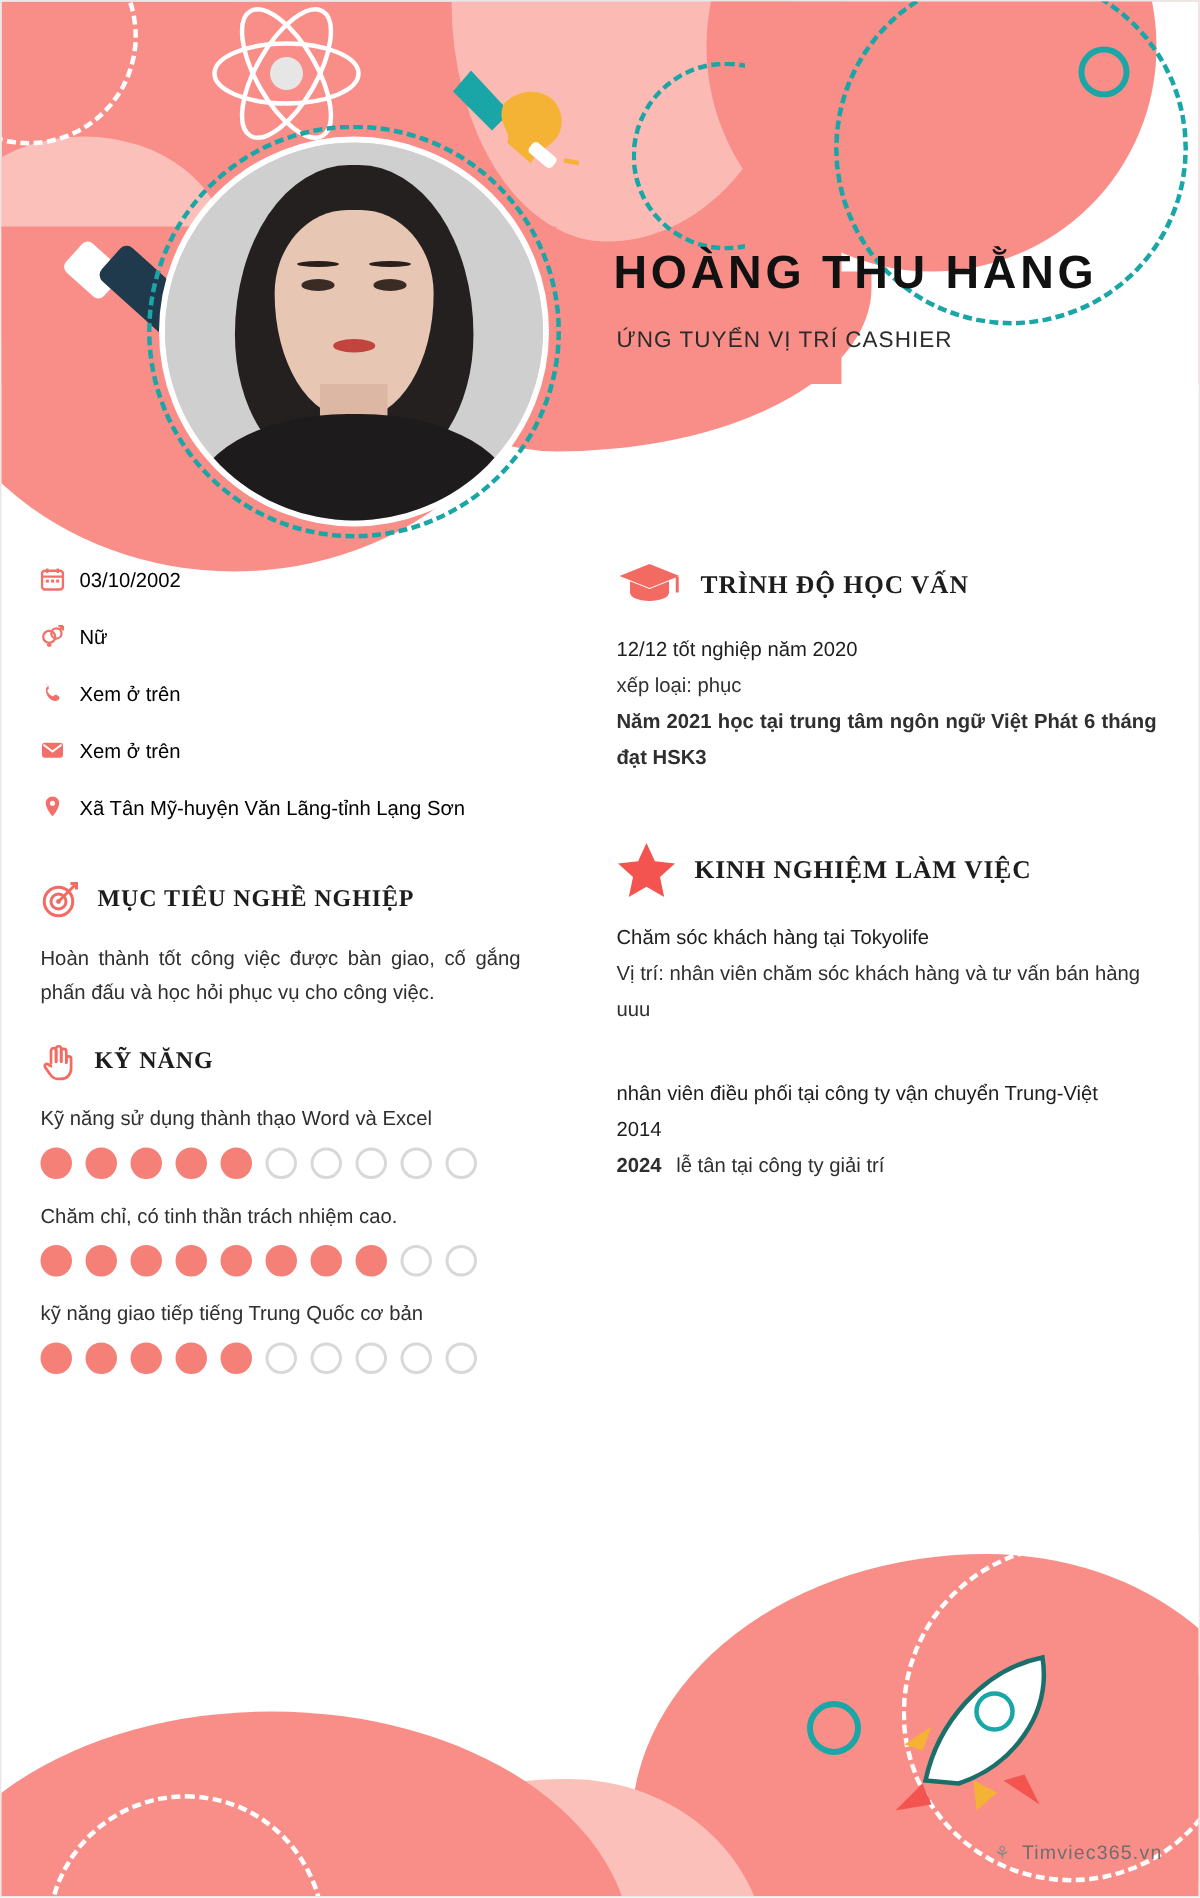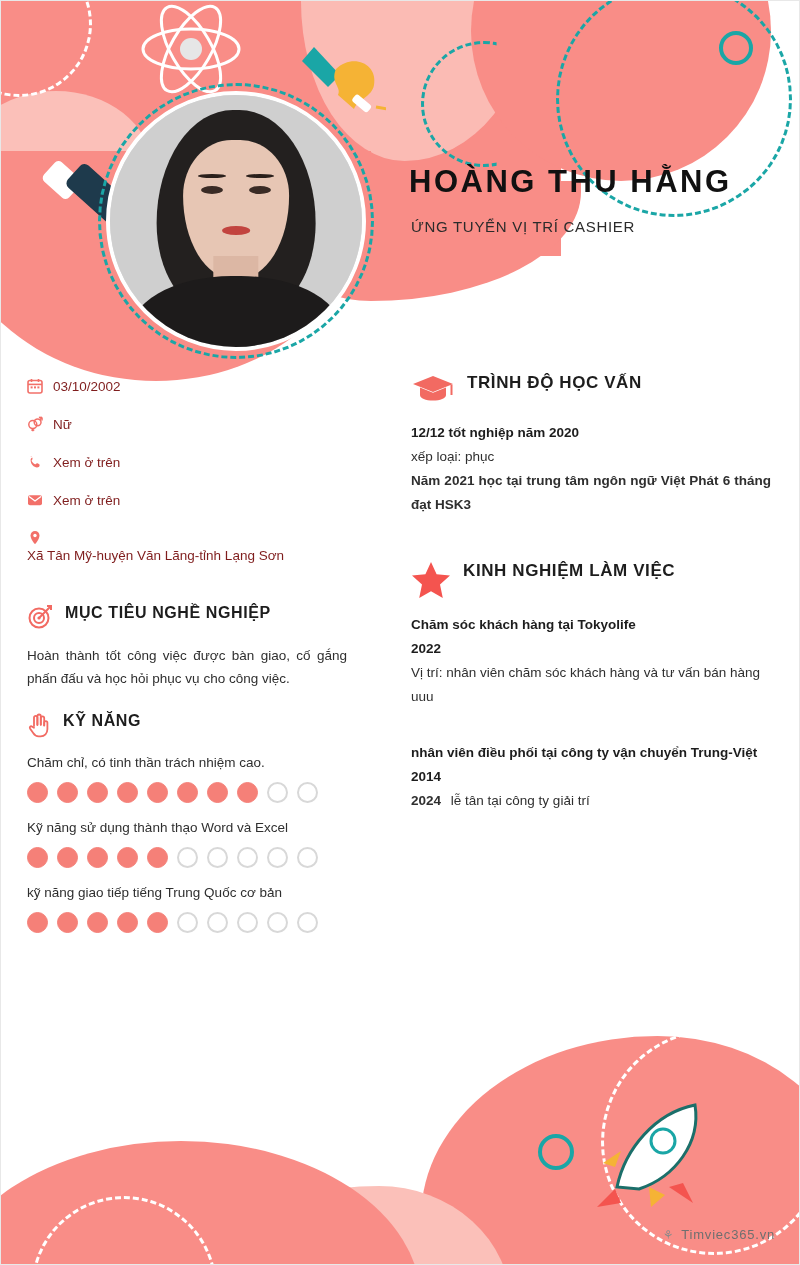--- a/index.html
+++ b/index.html
@@ -213,29 +213,31 @@
   .contact-ico {
     width: 26px; min-width: 26px;
     color: #f27069;
     display: flex; align-items: center; justify-content: flex-start;
     padding-top: 1px;
   }
   .contact-ico svg { display:block; }
   .contact-text {
     font-size: 13.5px;
     line-height: 20px;
-    color: #7f1d1d;
+    color: #000000;
   }
 
   
   .sec-head {
     display: flex;
+    align-items: center;
     gap: 12px;
     margin-top: 26px;
     margin-bottom: 14px;
+    font-family: Liberation Serif, serif;
   }
   .sec-head .ico { color: #f26a62; display:flex; align-items:center; }
   .sec-title {
     font-size: 16px;
     font-weight: bold;
     letter-spacing: .6px;
     color: #1d1d1d;
   }
   .sec-title.big { font-size: 17px; }
 
@@ -258,21 +260,21 @@
     border-radius: 50%;
     box-sizing: border-box;
   }
   .dot.on  { background: #f58078; border: 1px solid #f58078; }
   .dot.off { background: #ffffff; border: 2px solid #d8d8d8; }
 
   
   .blk { margin-bottom: 6px; }
   .blk-title {
     font-size: 13.5px;
-    font-weight: bold;
+    font-weight: normal;
     line-height: 24px;
     color: #1d1d1d;
     margin: 0;
   }
   .blk-line {
     font-size: 13.5px;
     line-height: 24px;
     color: #2f2f2f;
     margin: 0;
     text-align: justify;
@@ -401,21 +403,21 @@
     <div class="contact-row">
       <span class="contact-ico">
         <svg width="16" height="16" viewBox="0 0 16 16">
             <rect x="1" y="3.2" width="14" height="10" rx="2" fill="currentColor"></rect>
             <path d="M2 4.5 L8 9 L14 4.5" fill="none" stroke="#ffffff" stroke-width="1.3"></path>
           </svg>
       </span>
       <span class="contact-text">Xem ở trên</span>
     </div>
 
-    <div class="contact-row" style="margin-bottom:4px;flex-direction:column;">
+    <div class="contact-row" style="margin-bottom:4px;">
       <span class="contact-ico">
         <svg width="16" height="16" viewBox="0 0 16 16">
             <path d="M8 1C5.5 1 3.5 3 3.5 5.5c0 3.3 4 8.5 4.5 8.5s4.5-5.2 4.5-8.5C12.5 3 10.5 1 8 1z" fill="currentColor"></path>
             <circle cx="8" cy="5.5" r="1.7" fill="#ffffff"></circle>
           </svg>
       </span>
       <span class="contact-text" style="display:block; max-width:268px;">Xã Tân Mỹ-huyện Văn Lãng-tỉnh Lạng Sơn</span>
     </div>
 
     <div class="sec-head" style="margin-top:38px;">
@@ -438,46 +440,46 @@
           <path d="M7 14V5.5a1.7 1.7 0 013.4 0V13"></path>
           <path d="M10.4 12.6V4.2a1.7 1.7 0 013.4 0v8.4"></path>
           <path d="M13.8 12.8V6a1.7 1.7 0 013.4 0v7.4"></path>
           <path d="M17.2 13.4v-2.6a1.6 1.6 0 013.2 0v6.5c0 4-2.8 7-6.8 7h-2c-2.4 0-4-1.2-5.4-3.4L3 16.4c-.7-1.2.6-2.6 1.9-1.9L7 15.8"></path>
         </svg>
       </span>
       <span class="sec-title">KỸ NĂNG</span>
     </div>
 
     <div>
+      <div class="skill-label">Kỹ năng sử dụng thành thạo Word và Excel</div>
+      <div class="dots">
+        <span class="dot on"></span>
+          <span class="dot on"></span>
+          <span class="dot on"></span>
+          <span class="dot on"></span>
+          <span class="dot on"></span>
+        <span class="dot off"></span>
+          <span class="dot off"></span>
+          <span class="dot off"></span>
+          <span class="dot off"></span>
+          <span class="dot off"></span>
+      </div>
+    </div>
+
+    <div>
       <div class="skill-label">Chăm chỉ, có tinh thần trách nhiệm cao.</div>
       <div class="dots">
         <span class="dot on"></span>
           <span class="dot on"></span>
           <span class="dot on"></span>
           <span class="dot on"></span>
           <span class="dot on"></span>
         <span class="dot on"></span>
           <span class="dot on"></span>
           <span class="dot on"></span>
-          <span class="dot off"></span>
-          <span class="dot off"></span>
-      </div>
-    </div>
-
-    <div>
-      <div class="skill-label">Kỹ năng sử dụng thành thạo Word và Excel</div>
-      <div class="dots">
-        <span class="dot on"></span>
-          <span class="dot on"></span>
-          <span class="dot on"></span>
-          <span class="dot on"></span>
-          <span class="dot on"></span>
-        <span class="dot off"></span>
-          <span class="dot off"></span>
-          <span class="dot off"></span>
           <span class="dot off"></span>
           <span class="dot off"></span>
       </div>
     </div>
 
     <div>
       <div class="skill-label">kỹ năng giao tiếp tiếng Trung Quốc cơ bản</div>
       <div class="dots">
         <span class="dot on"></span>
           <span class="dot on"></span>
@@ -516,21 +518,20 @@
       <span class="ico">
         <svg width="40" height="38" viewBox="0 0 40 38">
           <path d="M20 1 L25.6 13.2 L39 14.6 L29 23.6 L31.8 37 L20 30.2 L8.2 37 L11 23.6 L1 14.6 L14.4 13.2 Z" fill="#f4544f"></path>
         </svg>
       </span>
       <span class="sec-title big">KINH NGHIỆM LÀM VIỆC</span>
     </div>
 
     <div class="blk" style="margin-top:14px;">
       <p class="blk-title">Chăm sóc khách hàng tại Tokyolife</p>
-      <p class="blk-title">2022</p>
       <p class="blk-line" style="max-width:362px;">Vị trí: nhân viên chăm sóc khách hàng và tư vấn bán hàng</p>
       <p class="blk-line">uuu</p>
     </div>
 
     <div class="gap-lg"></div>
 
     <div class="blk">
       <p class="blk-title">nhân viên điều phối tại công ty vận chuyển Trung-Việt</p>
       <p class="blk-title">2014</p>
       <p class="blk-line">

